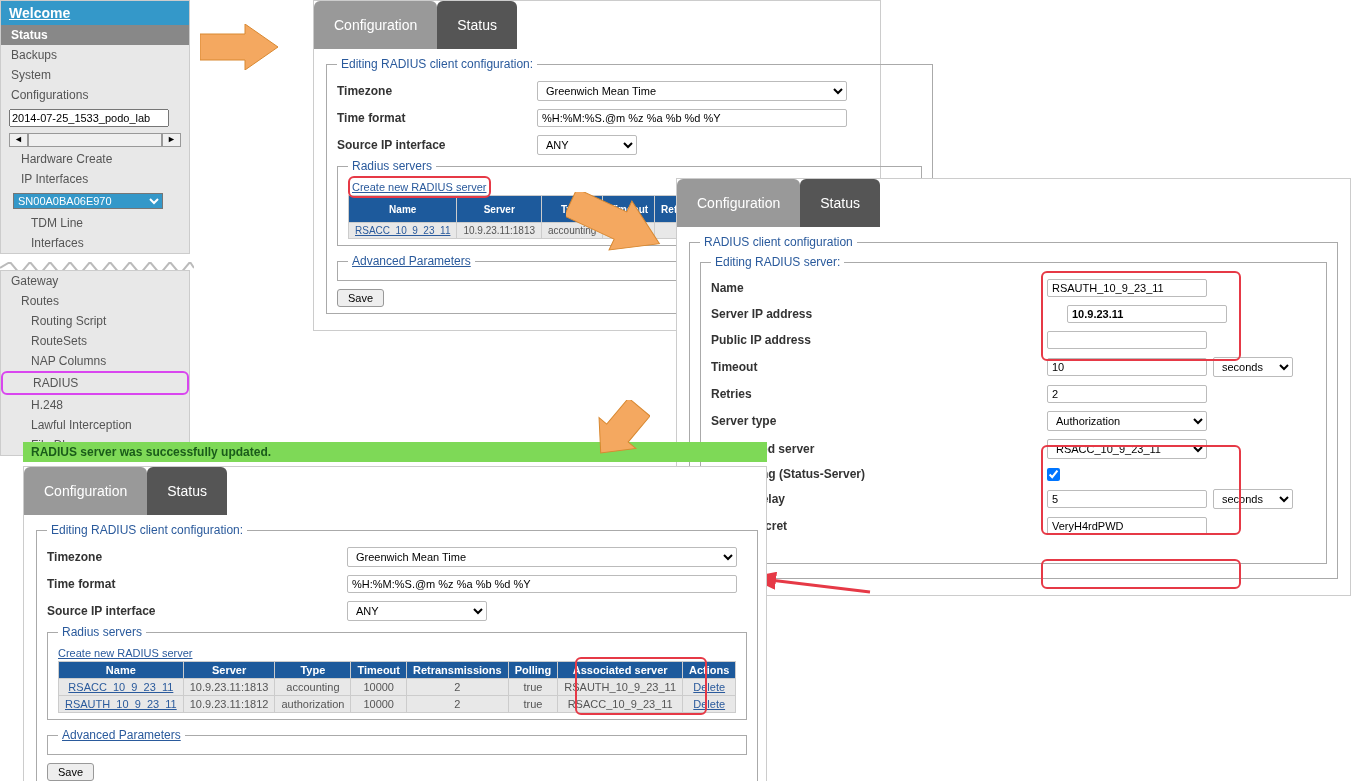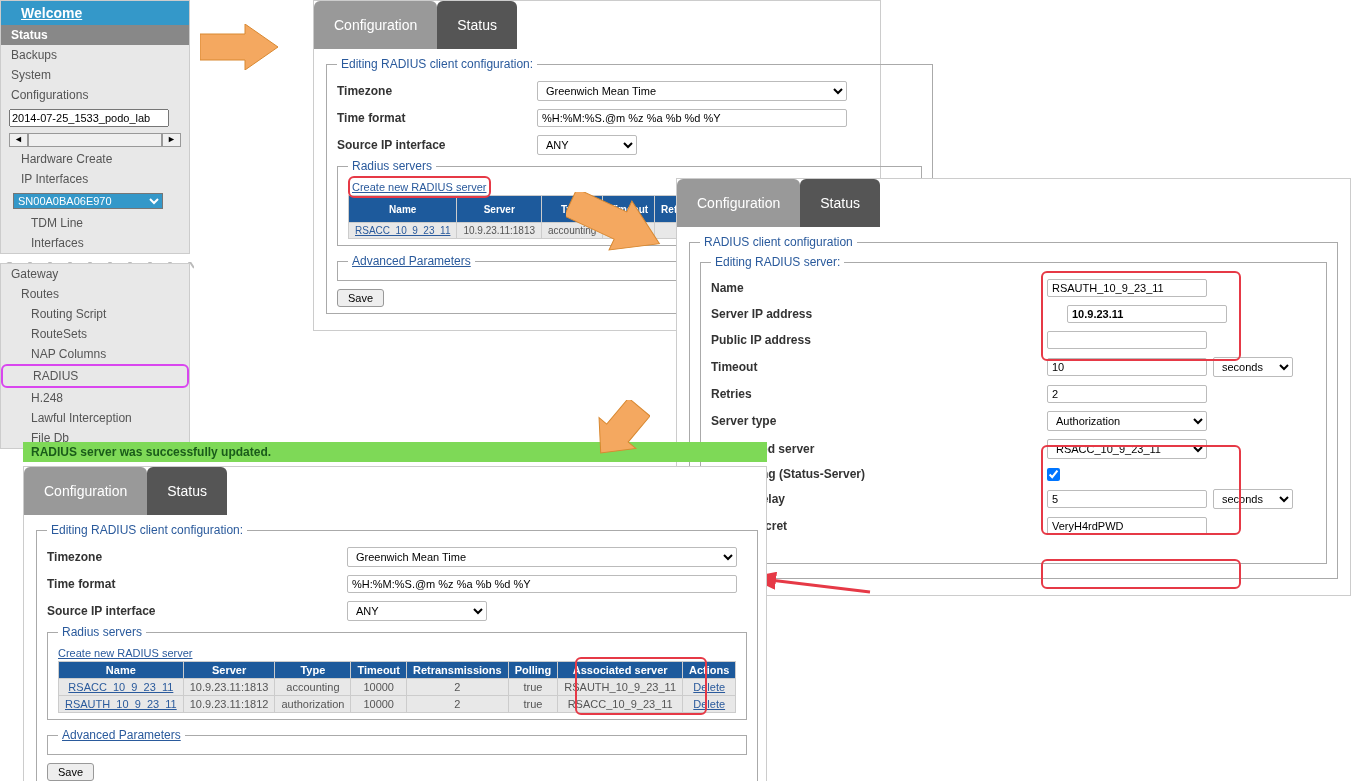--- a/index.html
+++ b/index.html
@@ -1,20 +1,20 @@
 <!DOCTYPE html>
 <html><head>
 <meta charset="utf-8">
 <style>
 * { box-sizing: border-box; margin: 0; padding: 0; }
 body { font-family: Arial, sans-serif; font-size: 12px; background: #fff; width: 1369px; height: 781px; position: relative; overflow: hidden; }
 
 
 .sidebar { position: absolute; left: 0; top: 0; width: 190px; background: #e8e8e8; border: 1px solid #ccc; }
-.welcome-header { background: #3498c9; color: #fff; padding: 4px 20px; font-weight: bold; font-size: 14px; text-decoration: underline; }
+.welcome-header { background: #3498c9; color: #fff; padding: 4px 8px; font-weight: bold; font-size: 14px; text-decoration: underline; }
 .nav-item { padding: 3px 10px; color: #555; cursor: pointer; font-size: 12px; }
 .nav-item.sub { padding-left: 20px; }
 .nav-item.sub2 { padding-left: 30px; }
 .nav-item.selected { background: #888; color: #fff; font-weight: bold; }
 .nav-input { margin: 4px 8px; width: 160px; font-size: 11px; padding: 1px; }
 .nav-select-blue { background: #3498c9; color: #fff; margin: 4px 12px; width: 150px; font-size: 11px; }
 .nav-scroll { display: flex; margin: 2px 8px; }
 .nav-scroll-arrow { border: 1px solid #999; padding: 0 4px; font-size: 9px; cursor: pointer; background: #f0f0f0; }
 .nav-scroll-bar { flex: 1; border: 1px solid #999; background: #f0f0f0; height: 14px; }
 .nav-item.highlighted { border: 2px solid #d946ef; border-radius: 6px; }
@@ -84,21 +84,21 @@
   <div class="nav-item sub2">TDM Line</div>
   <div class="nav-item sub2">Interfaces</div>
 </div>
 
 <div class="zigzag">
   <svg viewBox="0 0 194 12" preserveAspectRatio="none">
       <polyline points="0,6 10,0 20,12 30,0 40,12 50,0 60,12 70,0 80,12 90,0 100,12 110,0 120,12 130,0 140,12 150,0 160,12 170,0 180,12 190,0 194,6" fill="none" stroke="#bbb" stroke-width="2"></polyline>
     </svg>
 </div>
 
-<div class="sidebar" style="top:263px;">
+<div class="sidebar" style="top:270px;">
   <div class="nav-item">Gateway</div>
   <div class="nav-item sub">Routes</div>
   <div class="nav-item sub2">Routing Script</div>
   <div class="nav-item sub2">RouteSets</div>
   <div class="nav-item sub2">NAP Columns</div>
   <div class="nav-item sub2 highlighted">RADIUS</div>
   <div class="nav-item sub2">H.248</div>
   <div class="nav-item sub2">Lawful Interception</div>
   <div class="nav-item sub2">File Db</div>
 </div>

